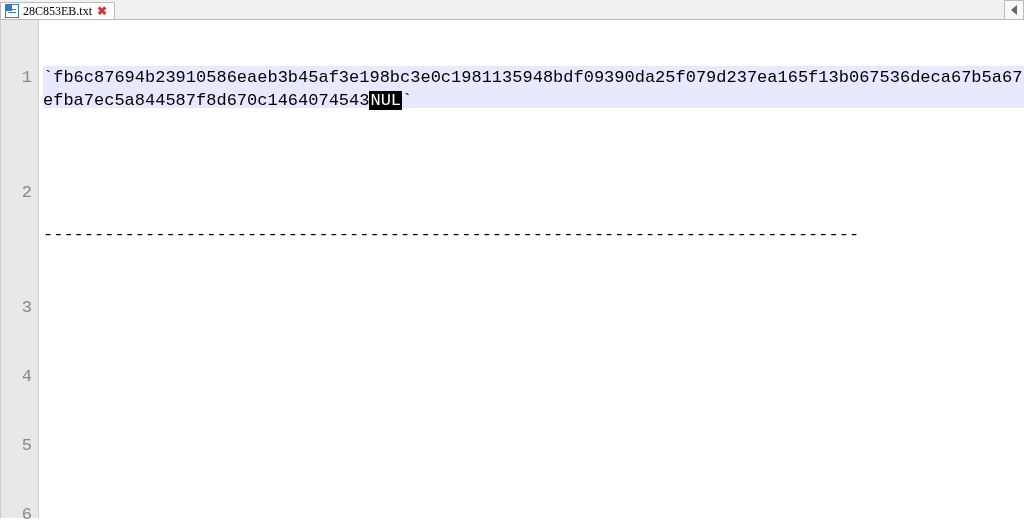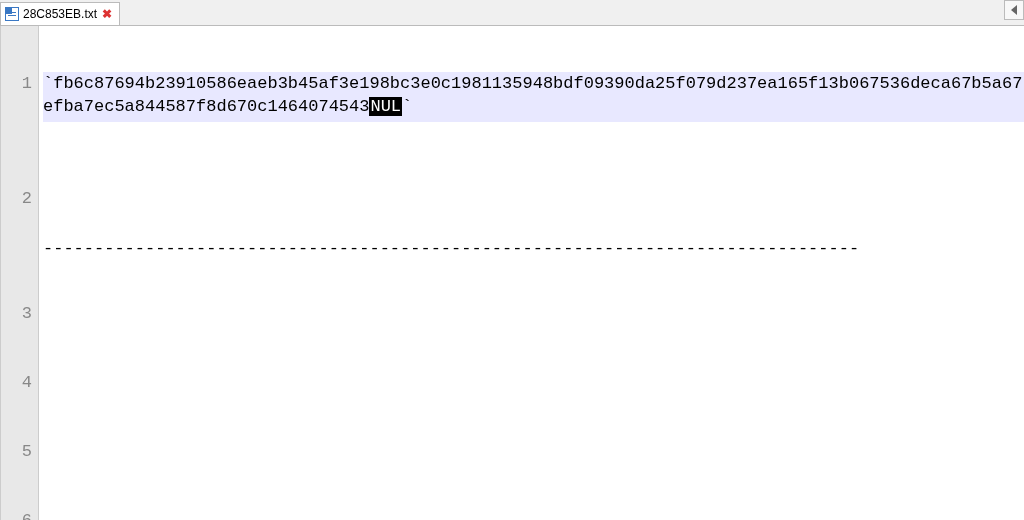--- a/index.html
+++ b/index.html
@@ -6,27 +6,27 @@
   html, body {
     margin: 0; padding: 0;
     width: 1024px; height: 520px;
     font-family: "Courier New", Courier, monospace;
     font-size: 17px;
     background: #fff;
     overflow: hidden;
     color: #000;
   }
   .tabbar {
-    height: 26px;
+    height: 20px;
     background: #f0f0f0;
     border-bottom: 1px solid #bbb;
     display: flex;
     align-items: stretch;
     position: relative;
-    font-family: Liberation Sans, sans-serif;
+    font-family: Liberation Serif, serif;
     font-size: 12px;
   }
   .tab {
     display: flex;
     align-items: center;
     padding: 0 6px 0 4px;
     background: #fff;
     border: 1px solid #bbb;
     border-bottom: none;
     margin-top: 2px;
@@ -138,21 +138,21 @@
     
     
     
     
     
     
     
   </div>
 
   <div class="content">
-    <div class="row hl" style="height:50px"><span>`fb6c87694b23910586eaeb3b45af3e198bc3e0c1981135948bdf09390da25f079d237ea165f13b067536deca67b5a67efba7ec5a844587f8d670c1464074543</span><span class="inv">NUL</span><span>`</span></div>
+    <div class="row hl" style="height:42px"><span>`fb6c87694b23910586eaeb3b45af3e198bc3e0c1981135948bdf09390da25f079d237ea165f13b067536deca67b5a67efba7ec5a844587f8d670c1464074543</span><span class="inv">NUL</span><span>`</span></div>
     <div class="row"> </div>
     <div class="row" style="height:46px">--------------------------------------------------------------------------------</div>
     <div class="row"> </div>
     
     
     
     
     
     
     

